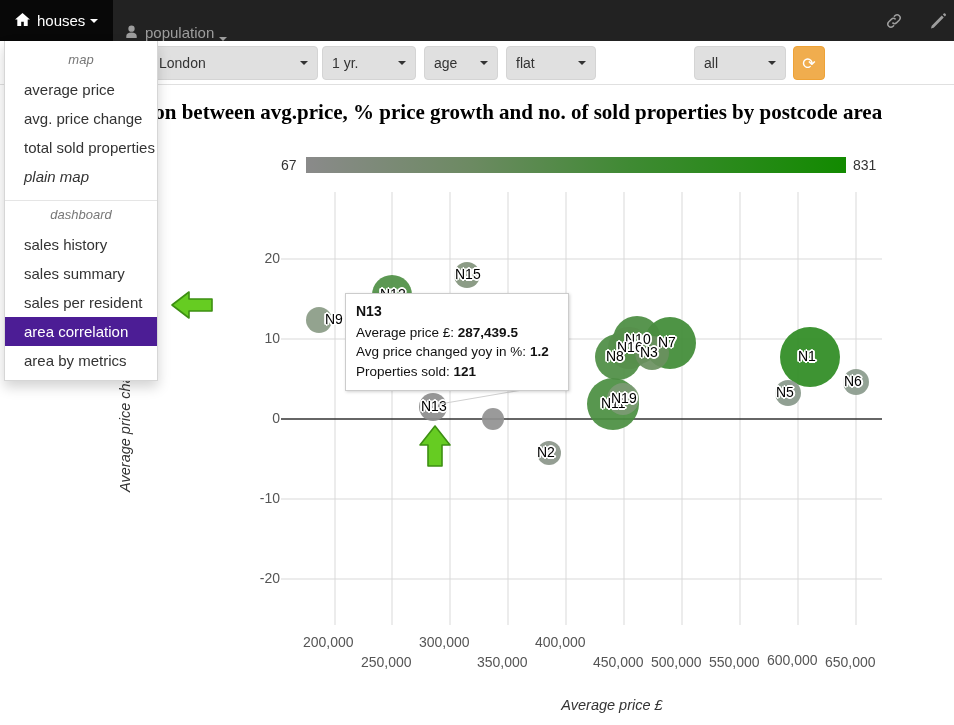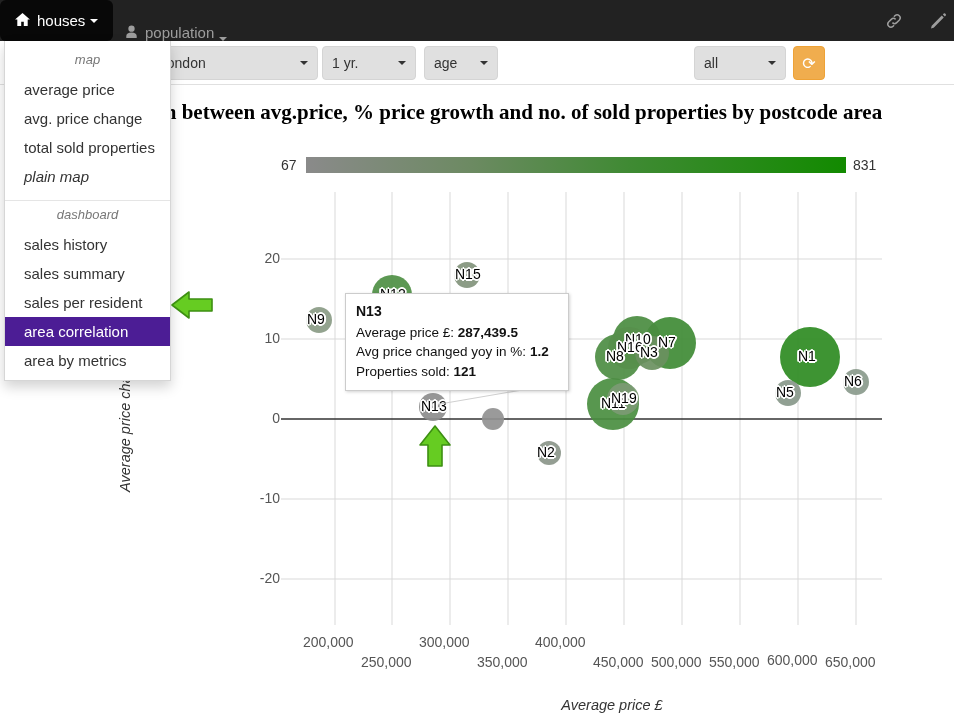--- a/index.html
+++ b/index.html
@@ -31,35 +31,35 @@
   .nav-glyph { font-size: 13px; margin-right: 7px; display:inline-block; }
   .caret {
     display: inline-block;
     width: 0; height: 0;
     margin-left: 5px;
     border-left: 4px solid transparent;
     border-right: 4px solid transparent;
     border-top: 4px solid currentColor;
     vertical-align: middle;
   }
-  #nav-houses { left: 0; border-radius: 6px; }
+  #nav-houses { left: 0; }
   #nav-population { left: 110px; align-items: flex-end; }
   .nav-right-icon {
     position: absolute; top: 0; height: 41px;
     width: 44px;
     display: flex; align-items: center; justify-content: center;
     color: #9d9d9d; cursor: pointer;
   }
   #nav-link-icon { left: 872px; }
   #nav-edit-icon { left: 916px; }
 
   
   #houses-dropdown {
     position: absolute; left: 4px; top: 41px;
-    width: 167px;
+    width: 154px;
     background: #ffffff;
     border: 1px solid rgba(0,0,0,0.16);
     border-top: none;
     box-shadow: 0 6px 12px rgba(0,0,0,0.175);
     z-index: 50;
     padding: 5px 0;
   }
   .dd-header {
     text-align: center;
     font-size: 13px;
@@ -262,20 +262,24 @@
   <div class="select-box" id="sel-area">
     <span>N London</span>
     <span class="caret"></span>
   </div>
   <div class="select-box" id="sel-period">
     <span>1 yr.</span>
     <span class="caret"></span>
   </div>
   <div class="select-box" id="sel-metric">
     <span>age</span>
+    <span class="caret"></span>
+  </div>
+  <div class="select-box" id="sel-type">
+    <span>flat</span>
     <span class="caret"></span>
   </div>
   <div class="select-box" id="sel-all">
     <span>all</span>
     <span class="caret"></span>
   </div>
   <div id="refresh-btn">
     <span>⟳</span>
   </div>
 </div>
@@ -338,21 +342,21 @@
     <div class="bubble" style="left: 372px; top: 275px; width: 40px; height: 40px; background: rgb(78, 143, 68); opacity: 0.92;"></div>
     <div class="bubble" style="left: 635px; top: 336px; width: 34px; height: 34px; background: rgb(106, 144, 96); opacity: 0.92;"></div>
     <div class="bubble" style="left: 607px; top: 383px; width: 32px; height: 32px; background: rgb(124, 154, 116); opacity: 0.92;"></div>
     <div class="bubble" style="left: 419px; top: 393px; width: 28px; height: 28px; background: rgb(141, 141, 141); opacity: 0.92;"></div>
     <div class="bubble" style="left: 306px; top: 307px; width: 26px; height: 26px; background: rgb(138, 155, 133); opacity: 0.92;"></div>
     <div class="bubble" style="left: 454px; top: 262px; width: 26px; height: 26px; background: rgb(130, 148, 124); opacity: 0.92;"></div>
     <div class="bubble" style="left: 775px; top: 380px; width: 26px; height: 26px; background: rgb(136, 152, 138); opacity: 0.92;"></div>
     <div class="bubble" style="left: 843px; top: 369px; width: 26px; height: 26px; background: rgb(138, 154, 140); opacity: 0.92;"></div>
     <div class="bubble" style="left: 537px; top: 441px; width: 24px; height: 24px; background: rgb(139, 150, 138); opacity: 0.92;"></div>
     <div class="bubble" style="left: 482px; top: 408px; width: 22px; height: 22px; background: rgb(145, 145, 145); opacity: 0.92;"></div>
-    <div class="bubble-label" style="left: 307px; top: 311px;">N9</div>
+    <div class="bubble-label" style="left: 325px; top: 311px;">N9</div>
     <div class="bubble-label" style="left: 455px; top: 266px;">N15</div>
     <div class="bubble-label" style="left: 421px; top: 398px;">N13</div>
     <div class="bubble-label" style="left: 537px; top: 444px;">N2</div>
     <div class="bubble-label" style="left: 380px; top: 286px;">N12</div>
     <div class="bubble-label" style="left: 625px; top: 331px;">N10</div>
     <div class="bubble-label" style="left: 617px; top: 339px;">N16</div>
     <div class="bubble-label" style="left: 606px; top: 348px;">N8</div>
     <div class="bubble-label" style="left: 640px; top: 344px;">N3</div>
     <div class="bubble-label" style="left: 658px; top: 334px;">N7</div>
     <div class="bubble-label" style="left: 601px; top: 395px;">N11</div>

